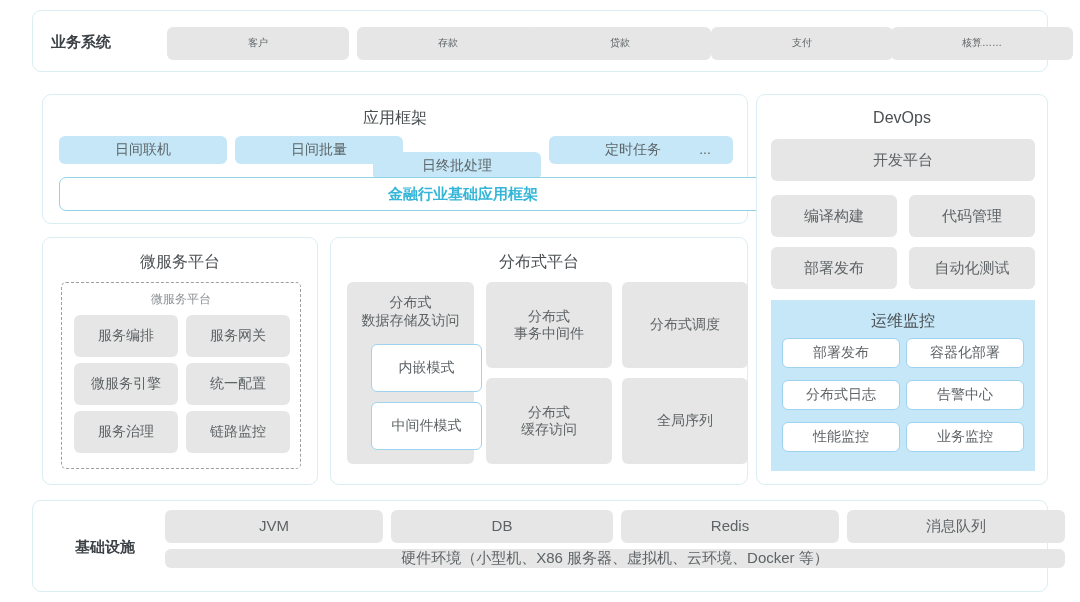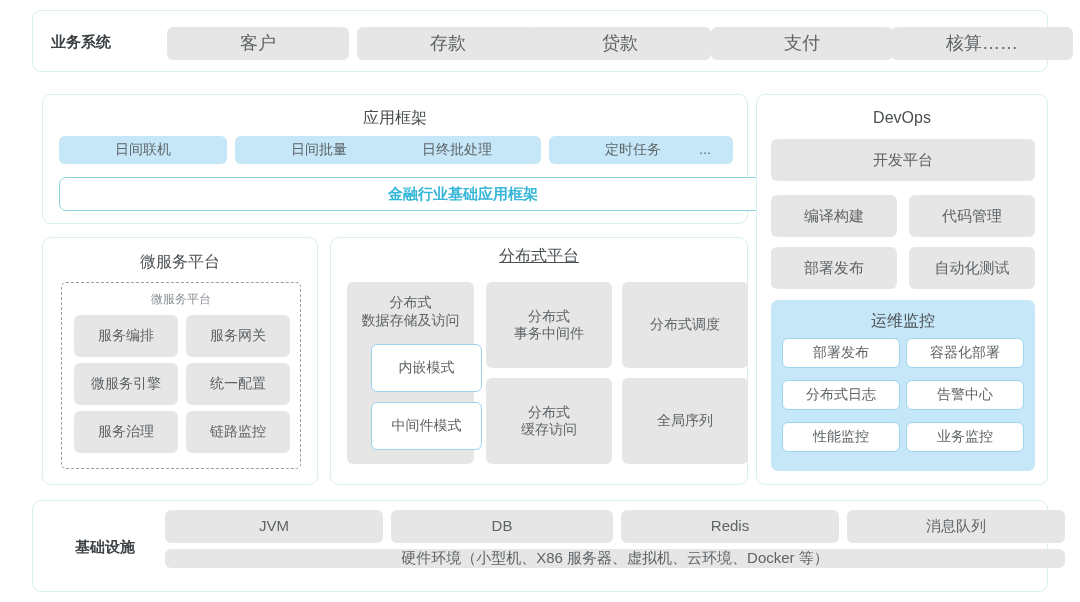--- a/index.html
+++ b/index.html
@@ -27,21 +27,21 @@
 
   
   .tile {
     display: flex;
     align-items: center;
     justify-content: center;
     text-align: center;
     border-radius: 6px;
     background: #e6e6e6;
     color: #5e6366;
-    font-size: 18px;
+    font-size: 10px;
     line-height: 1.25;
     white-space: pre-line;
   }
   .tile.blue {
     background: #c5e7f8;
     color: #5d6669;
   }
   .tile.white-blue {
     background: #ffffff;
     border: 1px solid #9ed3ef;
@@ -118,21 +118,21 @@
   #ms-dashed > .section-title { top: 8px; }
   .ms-tile {
     position: absolute;
     width: 104px;
     height: 42px;
     font-size: 14px;
   }
 
   
   #distributed-panel { left: 330px; top: 237px; width: 418px; height: 248px; }
-  #distributed-panel > .section-title { top: 8px; text-decoration: underline; }
+  #distributed-panel > .section-title { top: 14px; }
   .dp-tile { position: absolute; font-size: 14px; }
   #dp-storage {
     left: 16px; top: 44px; width: 127px; height: 182px;
     align-items: flex-start; padding-top: 12px;
   }
   .dp-mode {
     position: absolute;
     left: 24px;
     width: 111px;
     height: 48px;
@@ -143,21 +143,21 @@
   #devops-panel { left: 756px; top: 94px; width: 292px; height: 391px; }
   #devops-panel > .section-title { top: 14px; }
   .do-tile { position: absolute; font-size: 15px; }
   #ops-monitor {
     position: absolute;
     left: 14px;
     top: 205px;
     width: 264px;
     height: 171px;
     background: #c5e7f8;
-    border-radius: 7px;
+    border-radius: 0;
   }
   #ops-monitor > .section-title { top: 11px; color: #4a4f52; }
   .om-tile {
     position: absolute;
     width: 118px;
     height: 30px;
     font-size: 14px;
     border-radius: 6px;
   }
 
@@ -191,21 +191,21 @@
     <div class="tile band-tile" style=";left:496px;width:182px">贷款</div>
     <div class="tile band-tile" style=";left:678px;width:182px">支付</div>
     <div class="tile band-tile" style=";left:858px;width:182px">核算……</div>
   </div>
 
   <div class="panel" id="app-framework-panel">
     <div class="section-title">应用框架</div>
 
     <div class="tile blue af-tag" style=";left:16px;width:168px">日间联机</div>
     <div class="tile blue af-tag" style=";left:192px;width:168px">日间批量</div>
-    <div class="tile blue af-tag" style="left: 330px; width: 168px;">日终批处理</div>
+    <div class="tile blue af-tag" style="left: 330px; width: 168px; margin-top: 16px;">日终批处理</div>
     <div class="tile blue af-tag" style="left: 506px; width: 168px;">定时任务</div>
     <div class="tile blue af-tag" style="left: 634px; width: 56px;">...</div>
 
     <div class="tile outline-cyan" id="af-base-bar">金融行业基础应用框架</div>
   </div>
 
   <div class="panel" id="microservice-panel">
     <div class="section-title">微服务平台</div>
     <div id="ms-dashed">
       <div class="section-title small">微服务平台</div>

